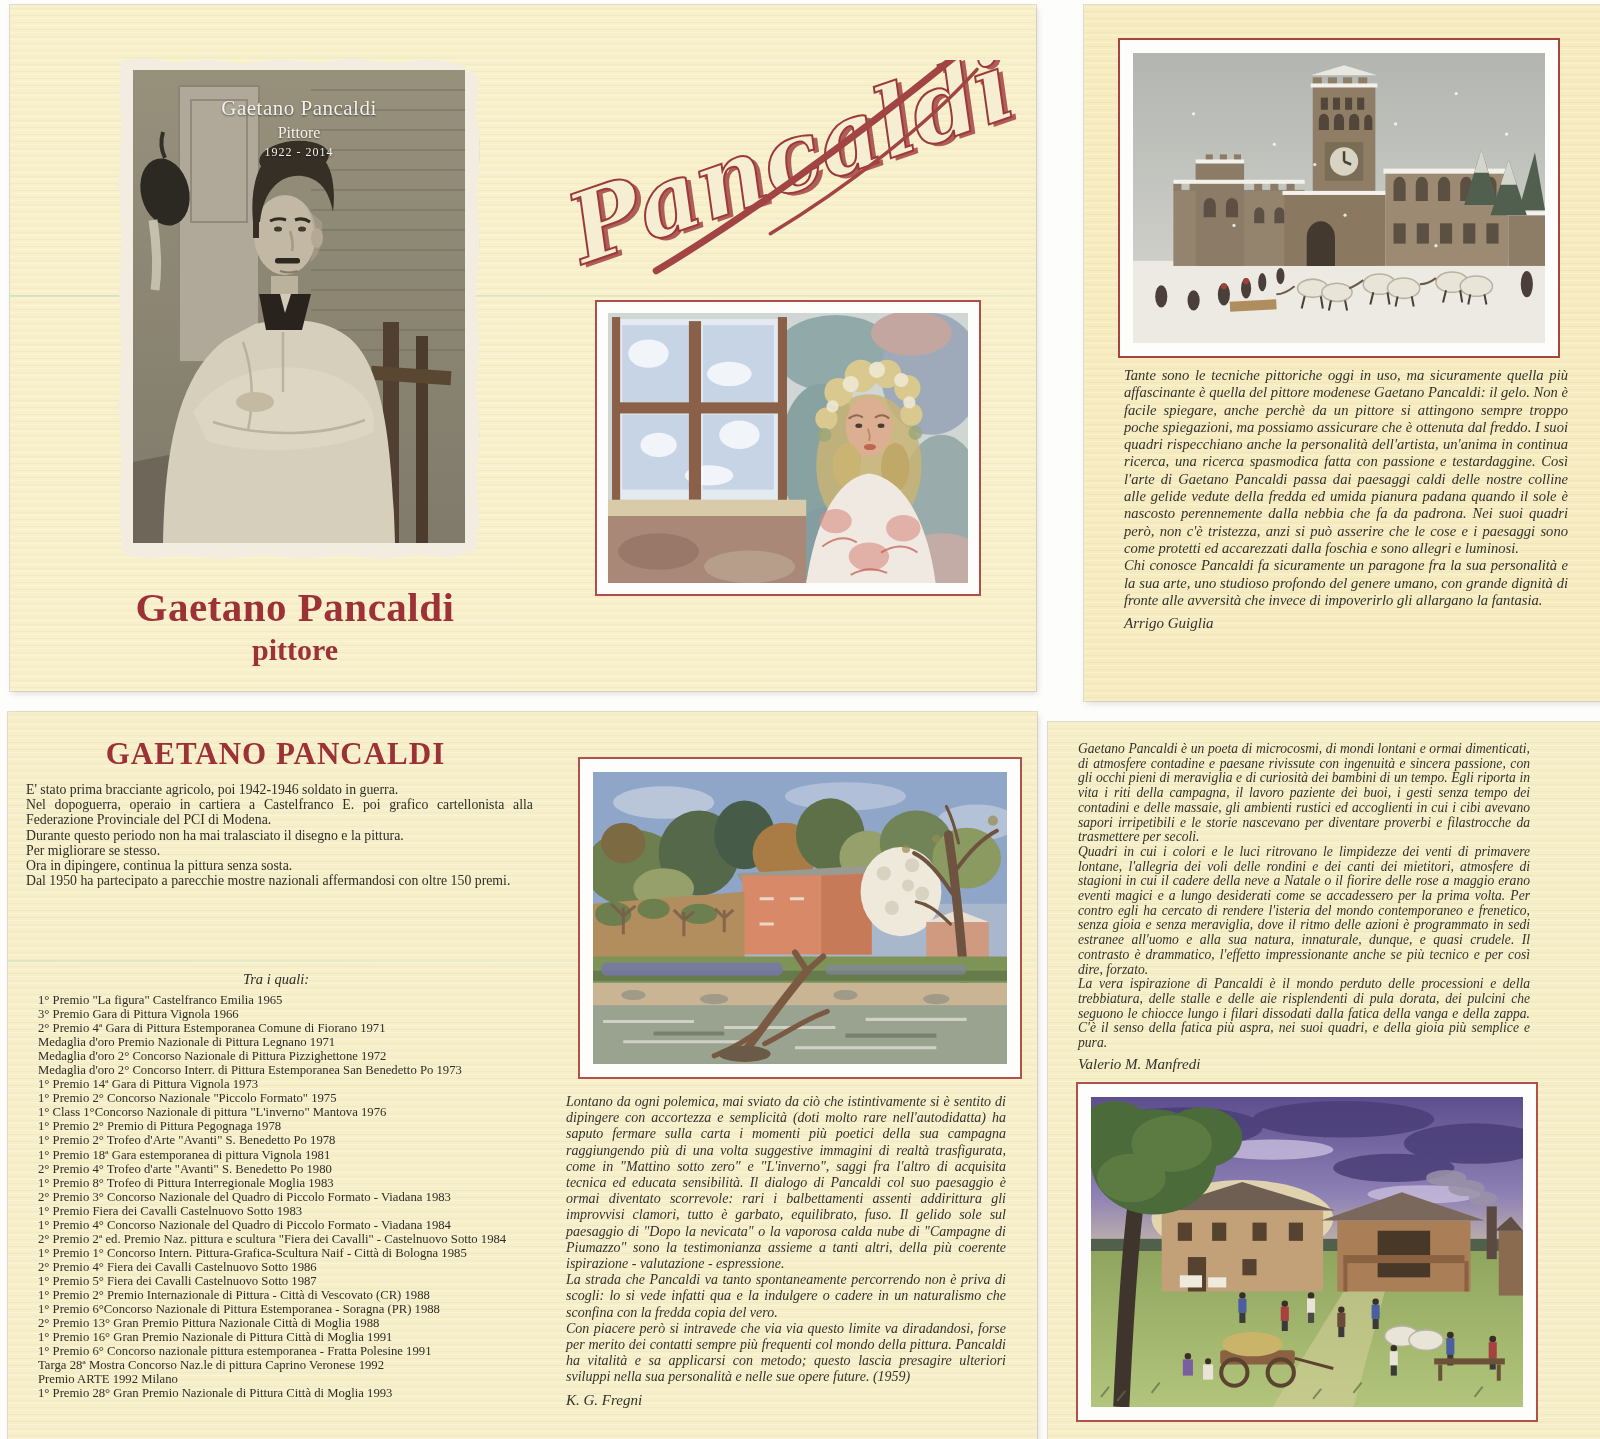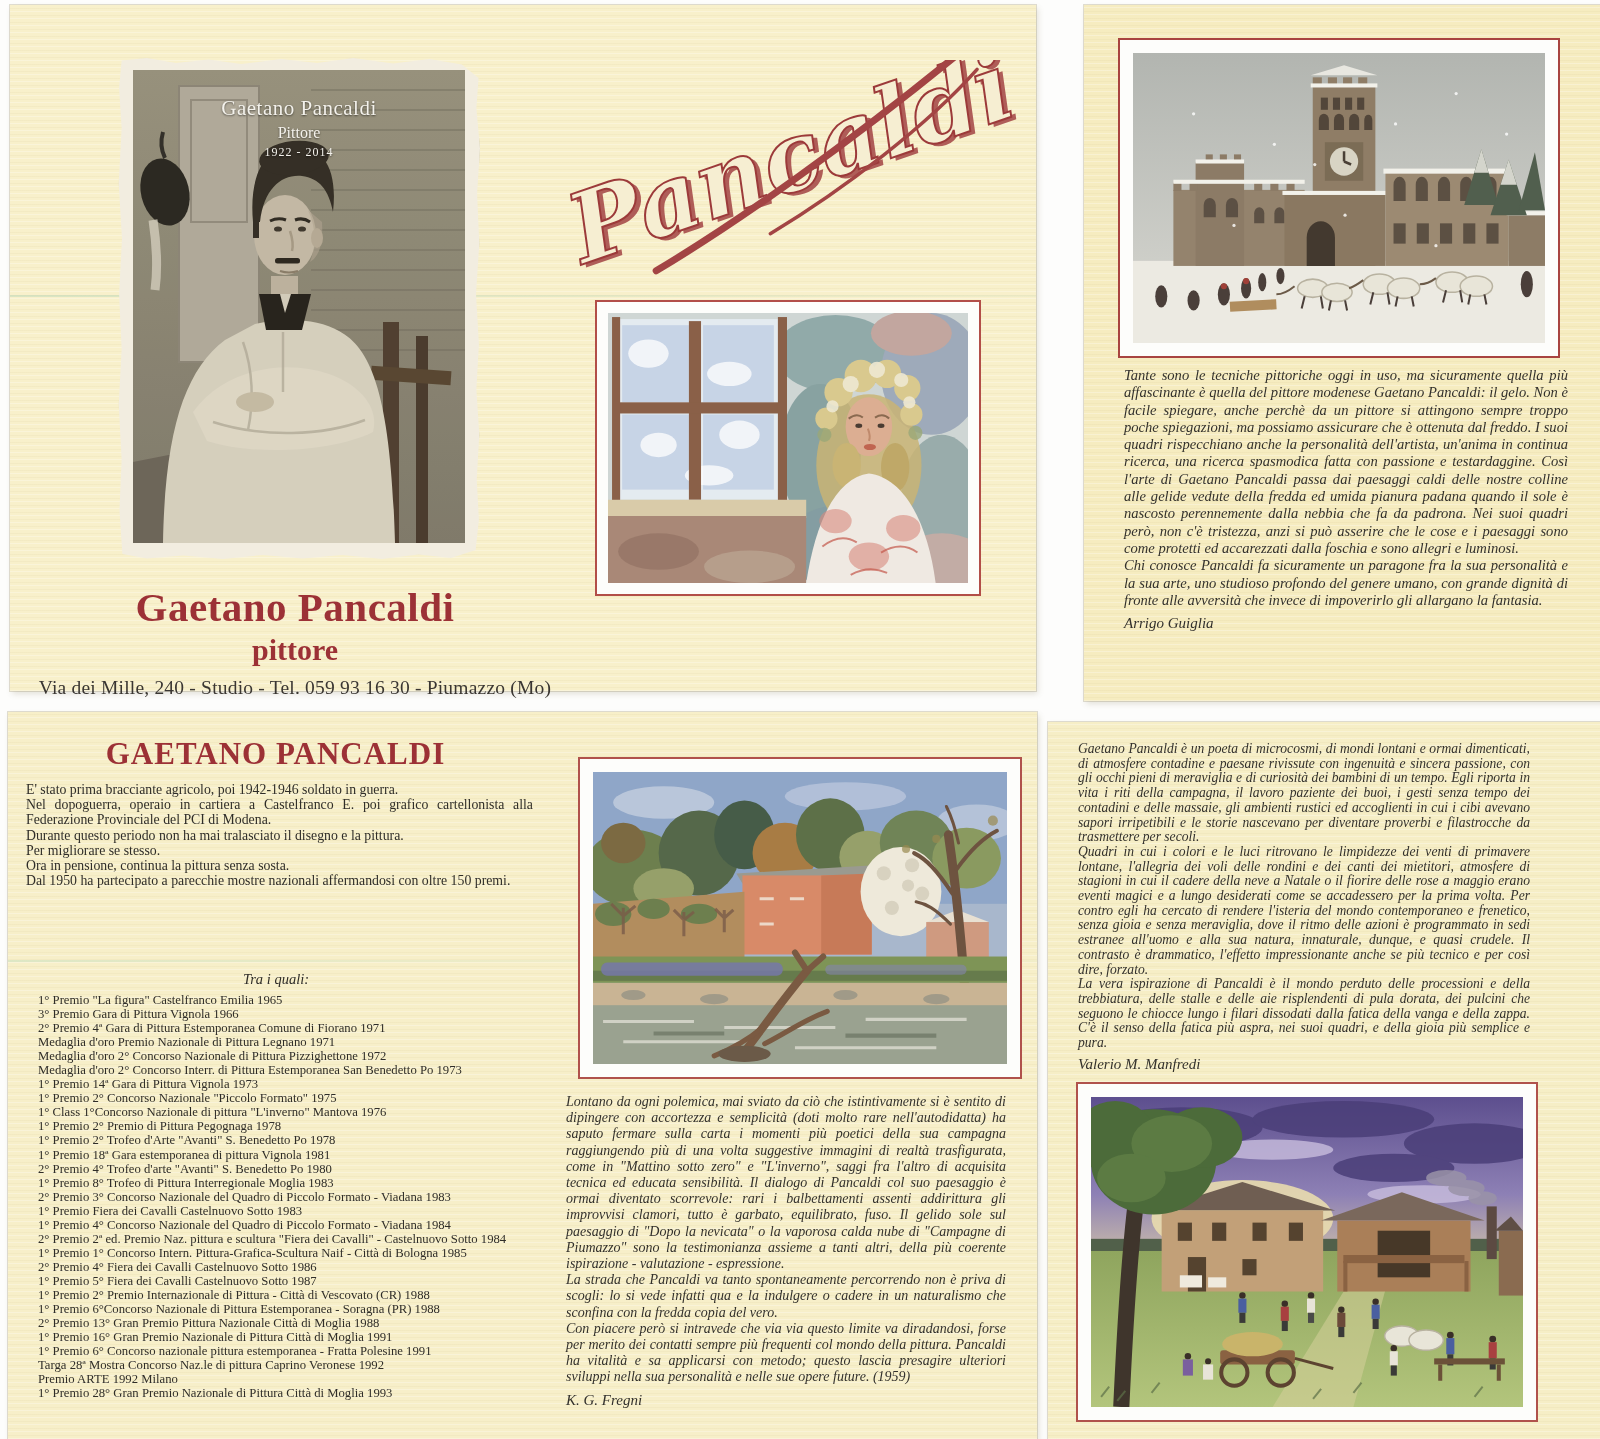--- a/index.html
+++ b/index.html
@@ -221,21 +221,20 @@
                 <path d="M240 258 q18 -10 36 -2"></path>
             </g>
           </g>
         </svg>
       </div>
     </div>
 
     <div class="tl-nameblock">
       <div class="tl-artist-name">Gaetano Pancaldi</div>
       <div class="tl-artist-role">pittore</div>
-      <div class="tl-address">Via dei Mille, 240 - Studio - Tel. 059 93 16 30 - Piumazzo (Mo)</div>
     </div>
   </div>
 
   <div class="paper panel-tr">
     <div class="frame painting-b-frame">
       <div class="art">
         <svg width="100%" height="100%" viewBox="0 0 408 286" preserveAspectRatio="none">
           <defs>
               <linearGradient id="skyb" x1="0" y1="0" x2="0" y2="1">
             <stop offset="0" stop-color="#b2b5b0"></stop>
@@ -374,21 +373,21 @@
   </div>
 
   <div class="paper panel-bl">
     <div class="accent-line" style="top:248px;background:linear-gradient(90deg,rgba(120,200,180,.45),rgba(120,200,180,.1) 60%)"></div>
     <div class="bl-heading">GAETANO PANCALDI</div>
     <div class="bl-bio">
         <div class="para">E' stato prima bracciante agricolo, poi 1942-1946 soldato in guerra.</div>
         <div class="para">Nel dopoguerra, operaio in cartiera a Castelfranco E. poi grafico cartellonista alla Federazione Provinciale del PCI di Modena.</div>
         <div class="para">Durante questo periodo non ha mai tralasciato il disegno e la pittura.</div>
         <div class="para">Per migliorare se stesso.</div>
-        <div class="para">Ora in pensione, continua la pittura senza sosta.</div>
+        <div class="para">Ora in dipingere, continua la pittura senza sosta.</div>
         <div class="para">Dal 1950 ha partecipato a parecchie mostre nazionali affermandosi con oltre 150 premi.</div>
       </div>
     <div class="bl-intro">Tra i quali:</div>
     <div class="bl-awards">
         <div class="award">1° Premio "La figura" Castelfranco Emilia 1965</div>
         <div class="award">3° Premio Gara di Pittura Vignola 1966</div>
         <div class="award">2° Premio 4ª Gara di Pittura Estemporanea Comune di Fiorano 1971</div>
         <div class="award">Medaglia d'oro Premio Nazionale di Pittura Legnano 1971</div>
         <div class="award">Medaglia d'oro 2° Concorso Nazionale di Pittura Pizzighettone 1972</div>
         <div class="award">Medaglia d'oro 2° Concorso Interr. di Pittura Estemporanea San Benedetto Po 1973</div>

